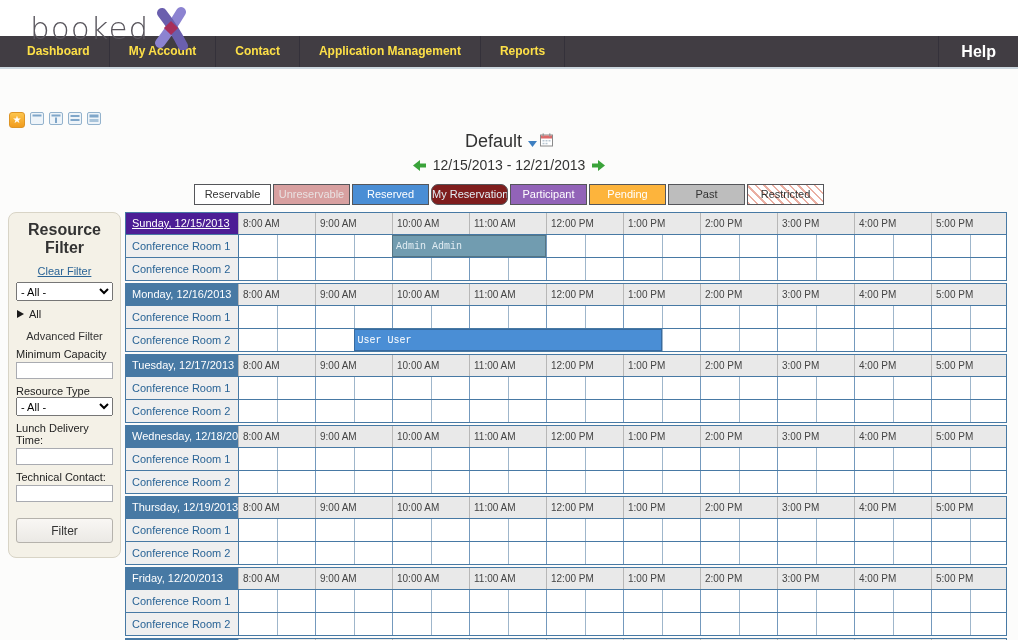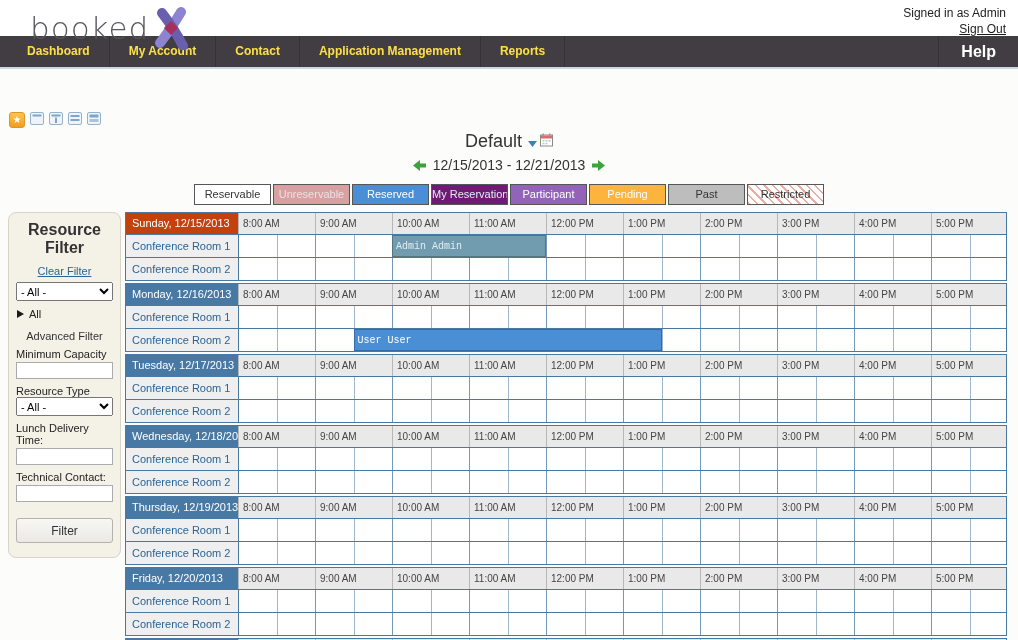--- a/index.html
+++ b/index.html
@@ -68,24 +68,20 @@
 <div class="header">
   <div class="logo">
     <span class="logo-text">booked</span>
     <span class="logo-icon">
       <svg width="42" height="44" viewBox="0 0 42 44">
         <path d="M30 6 C24 16,16 28,9 37" stroke="#8c83d1" stroke-width="10" fill="none" stroke-linecap="round"></path>
         <path d="M11 7 C18 16,26 28,32 40" stroke="#6a5fae" stroke-width="10" fill="none" stroke-linecap="round"></path>
         <rect x="15" y="17" width="10" height="10" fill="#a72f5b" transform="rotate(45 20 22)"></rect>
       </svg>
     </span>
-  </div>
-  <div class="account">
-    <div>Signed in as Admin</div>
-    <span class="signout">Sign Out</span>
   </div>
 </div>
 
 <div class="nav">
   <div class="nav-left">
       <div class="nav-item">Dashboard</div>
       <div class="nav-item">My Account</div>
       <div class="nav-item">Contact</div>
       <div class="nav-item">Application Management</div>
       <div class="nav-item">Reports</div>
@@ -150,21 +146,21 @@
       <svg width="13" height="11" viewBox="0 0 13 11">
         <polygon points="0,3.5 6,3.5 6,0 13,5.5 6,11 6,7.5 0,7.5" fill="#3aa33a"></polygon>
       </svg>
     </span>
 </div>
 
 <div class="legend">
     <div class="chip" style="border-color: rgb(85, 86, 90); background: rgb(255, 255, 255); color: rgb(51, 51, 51);">Reservable</div>
     <div class="chip" style="border-color: rgb(85, 86, 90); background: rgb(216, 160, 160); color: rgb(233, 225, 225);">Unreservable</div>
     <div class="chip" style="border-color: rgb(85, 86, 90); background: rgb(74, 142, 213); color: rgb(255, 255, 255);">Reserved</div>
-    <div class="chip" style="border-color: rgb(85, 86, 90); background: #701a75; color: rgb(226, 237, 243);">My Reservation</div>
+    <div class="chip" style="border-color: rgb(85, 86, 90); background: #7f1d1d; color: rgb(226, 237, 243); border-radius: 7px;">My Reservation</div>
     <div class="chip" style="border-color: rgb(85, 86, 90); background: rgb(146, 99, 184); color: rgb(255, 255, 255);">Participant</div>
     <div class="chip" style="border-color: rgb(85, 86, 90); background: rgb(253, 180, 60); color: rgb(255, 255, 255);">Pending</div>
     <div class="chip" style="border-color: rgb(85, 86, 90); background: rgb(189, 189, 189); color: rgb(51, 51, 51);">Past</div>
     <div class="chip hatch" style="border-color: rgb(85, 86, 90); color: rgb(51, 51, 51);">Restricted</div>
   </div>
 
 <div class="sidebar">
   <div class="sb-title">Resource Filter</div>
   <span class="sb-link">Clear Filter</span>
   <select>
@@ -184,21 +180,21 @@
   <div class="sb-label">Lunch Delivery Time:</div>
   <input type="text" value="" style="">
   <div class="sb-label">Technical Contact:</div>
   <input type="text" value="" style="">
   <button class="filter-btn">Filter</button>
 </div>
 
 <div class="grid">
     <div class="day-block">
       <div class="day-head">
-        <div class="day-label" style="background: #c2410c;">Sunday, 12/15/2013</div>
+        <div class="day-label" style="background: #4c1d95; text-decoration: underline;">Sunday, 12/15/2013</div>
         <div class="hour-head">8:00 AM</div>
         <div class="hour-head">9:00 AM</div>
         <div class="hour-head">10:00 AM</div>
         <div class="hour-head">11:00 AM</div>
         <div class="hour-head">12:00 PM</div>
         <div class="hour-head">1:00 PM</div>
         <div class="hour-head">2:00 PM</div>
         <div class="hour-head">3:00 PM</div>
         <div class="hour-head">4:00 PM</div>
         <div class="hour-head">5:00 PM</div>

